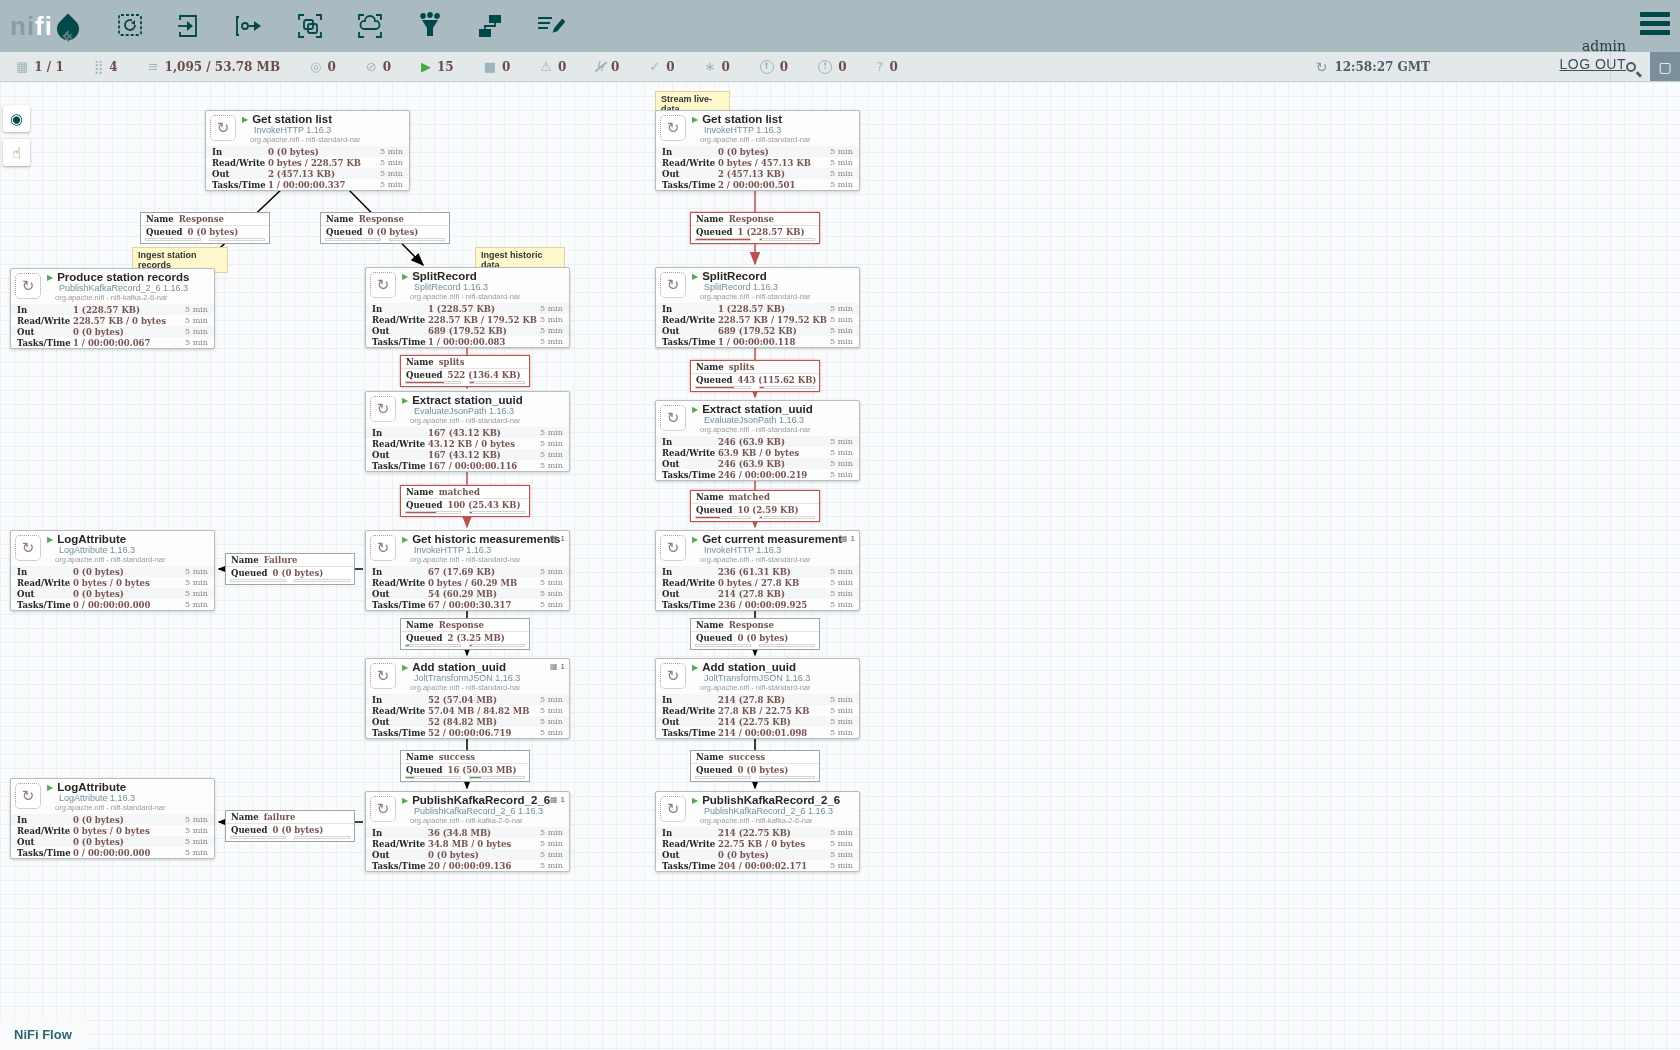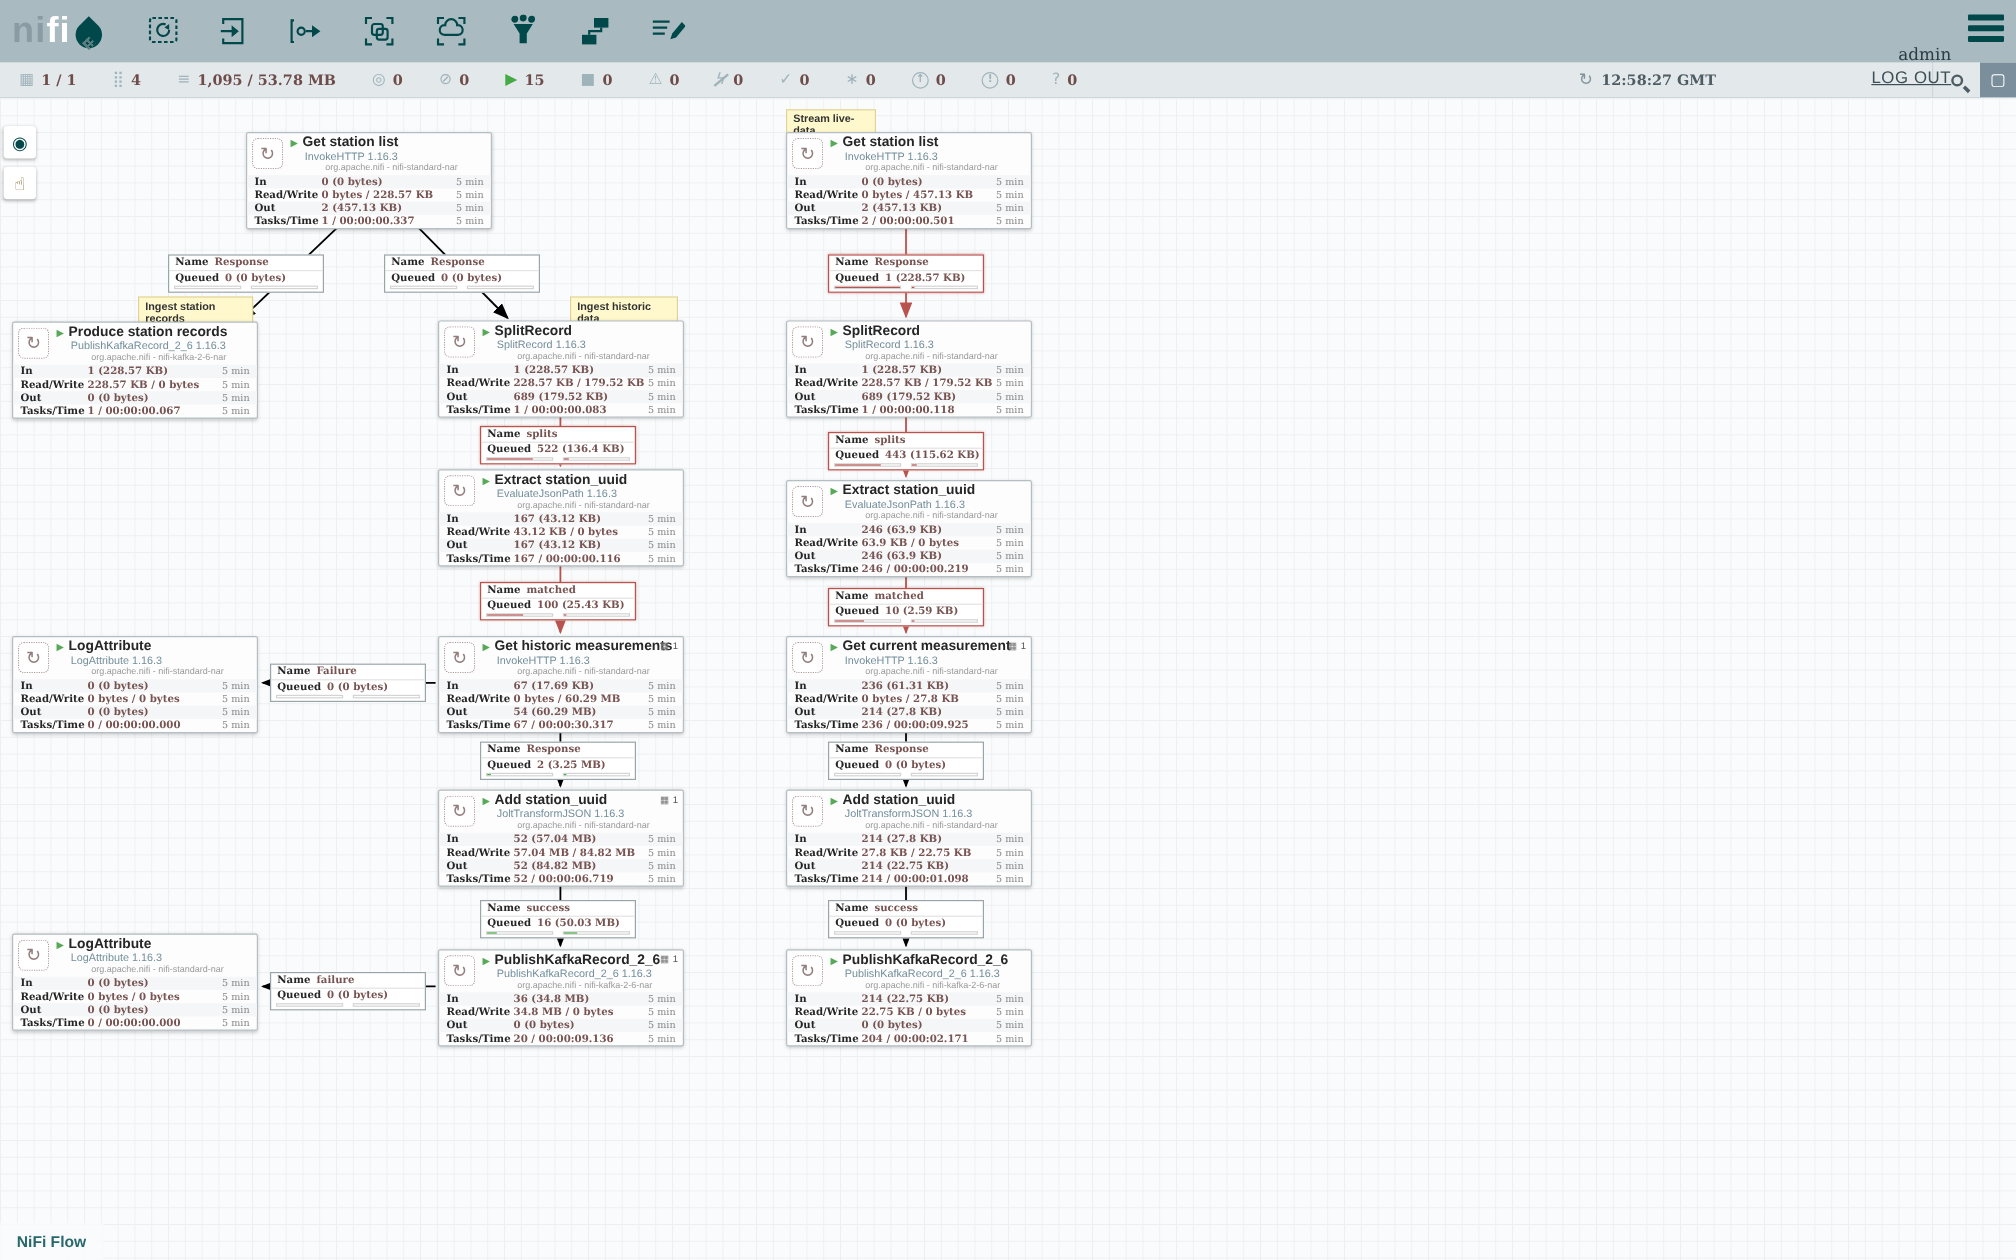--- a/index.html
+++ b/index.html
@@ -2,21 +2,21 @@
 <html><head>
 <meta charset="utf-8">
 <style>
   * { box-sizing: border-box; margin: 0; padding: 0; }
   html,body { width:1680px; height:1050px; overflow:hidden;
     font-family:"Liberation Sans", sans-serif; background:#fafbfc; }
 
   
   .header { height:52px; background:#a9bbc1; display:flex; align-items:center; position:relative; }
   .logo { display:flex; align-items:flex-end; padding:0 18px 0 10px; }
-  .logo-text { font-size:30px; font-weight:bold; letter-spacing:1px; line-height:44px;}
+  .logo-text { font-size:26px; font-weight:bold; letter-spacing:1px; line-height:44px;}
   .logo-ni { color:#8a9ba3; } .logo-fi { color:#ffffff; }
   .logo-drop { width:22px; height:22px; background:#004849; border-radius:0 50% 50% 50%;
     transform:rotate(45deg); margin:0 0 8px 4px; position:relative;}
   .logo-drop::after{content:"";position:absolute;right:2px;bottom:2px;width:8px;height:8px;
     background:repeating-linear-gradient(0deg,#5a7e80 0 2px,transparent 2px 4px),repeating-linear-gradient(90deg,#5a7e80 0 2px,transparent 2px 4px);}
   .toolbar { display:flex; align-items:center; gap:26px; padding-left:16px; }
   .tool-btn { width:34px; height:32px; display:flex; align-items:center; justify-content:center; cursor:grab; }
   .tool-btn svg { stroke:#004849; fill:none; stroke-width:1.8; }
   .header-right { position:absolute; right:10px; top:4px; display:flex; align-items:flex-start; gap:14px;}
   .user-block { text-align:right;margin-top:32px; }
@@ -52,21 +52,21 @@
 
   .proc { position:absolute; width:205px; background:#fdfdfd; border:1px solid #b4bec3; border-radius:2px;
     box-shadow:0 1px 3px rgba(0,0,0,.18); z-index:3; cursor:move;}
   .proc-head { display:flex; padding:2px 4px 1px 4px; }
   .proc-icon { width:26px; height:26px; border:1px dotted #b19c9c; border-radius:5px; color:#937d7d;
     font-size:15px; line-height:24px; text-align:center; margin:2px 6px 0 0; background:#fff; font-family:"DejaVu Sans", sans-serif;}
   .proc-titlerow { display:flex; align-items:center; gap:4px;}
   .proc-run { color:#57a957; font-size:8px; }
   .proc-title { font-size:11.5px; font-weight:bold; color:#262626; white-space:nowrap;}
   .proc-type { font-size:9px; color:#728e9b; margin-left:12px; white-space:nowrap;}
-  .proc-bundle { font-size:7.5px; color:#9a9a9a; margin-left:29px; white-space:nowrap;}
+  .proc-bundle { font-size:7.5px; color:#9a9a9a; margin-left:8px; white-space:nowrap;}
   .proc-badge { position:absolute; top:3px; right:4px; font-size:8px; color:#555; display:flex; gap:3px; align-items:center;}
   .badge-icon { font-size:8px; color:#777; font-family:"DejaVu Sans", sans-serif;}
   .proc-rows { margin-top:1px; font-family:"DejaVu Serif", serif;}
   .proc-row { display:flex; align-items:center; height:11px; padding:0 6px; font-size:8.5px;}
   .proc-row:nth-child(odd) { background:#f4f6f7; }
   .row-label { width:56px; font-weight:bold; color:#262626;}
   .row-value { flex:1; font-weight:bold; color:#775351; white-space:nowrap;}
   .row-period { width:26px; text-align:right; color:#888; font-size:8px;}
 
   .conn { position:absolute; background:#fff; border:1px solid #9aa5aa; z-index:4; font-family:"DejaVu Serif", serif; cursor:pointer;}
@@ -264,21 +264,21 @@
       <line x1="755" y1="652" x2="755" y2="706" stroke="#000" stroke-width="1.5" marker-end="url(#arrow-b)"></line>
       <line x1="363" y1="740" x2="219" y2="740" stroke="#000" stroke-width="1.5" marker-end="url(#arrow-b)"></line>
     </svg>
   <div class="palette-btn nav">
       <span>◉</span>
     </div>
   <div class="palette-btn op">
       <span>☝</span>
     </div>
   <div class="breadcrumb">NiFi Flow</div>
-<div class="sticky" style="left: 115px; top: 165px; width: 96px;"><span class="sticky-text">Ingest station records</span></div>
+<div class="sticky" style="left: 132px; top: 165px; width: 96px;"><span class="sticky-text">Ingest station records</span></div>
     <div class="sticky" style="left: 475px; top: 165px; width: 90px;"><span class="sticky-text">Ingest historic data</span></div>
     <div class="sticky" style="left: 655px; top: 9px; width: 75px;"><span class="sticky-text">Stream live-data</span></div>
     <div class="proc" style="left: 205px; top: 28px;">
 
     <div class="proc-head">
       <div class="proc-icon">↻</div>
       <div class="proc-headtext">
         <div class="proc-titlerow">
           <span class="proc-run">▶</span>
           <span class="proc-title">Get station list</span>

